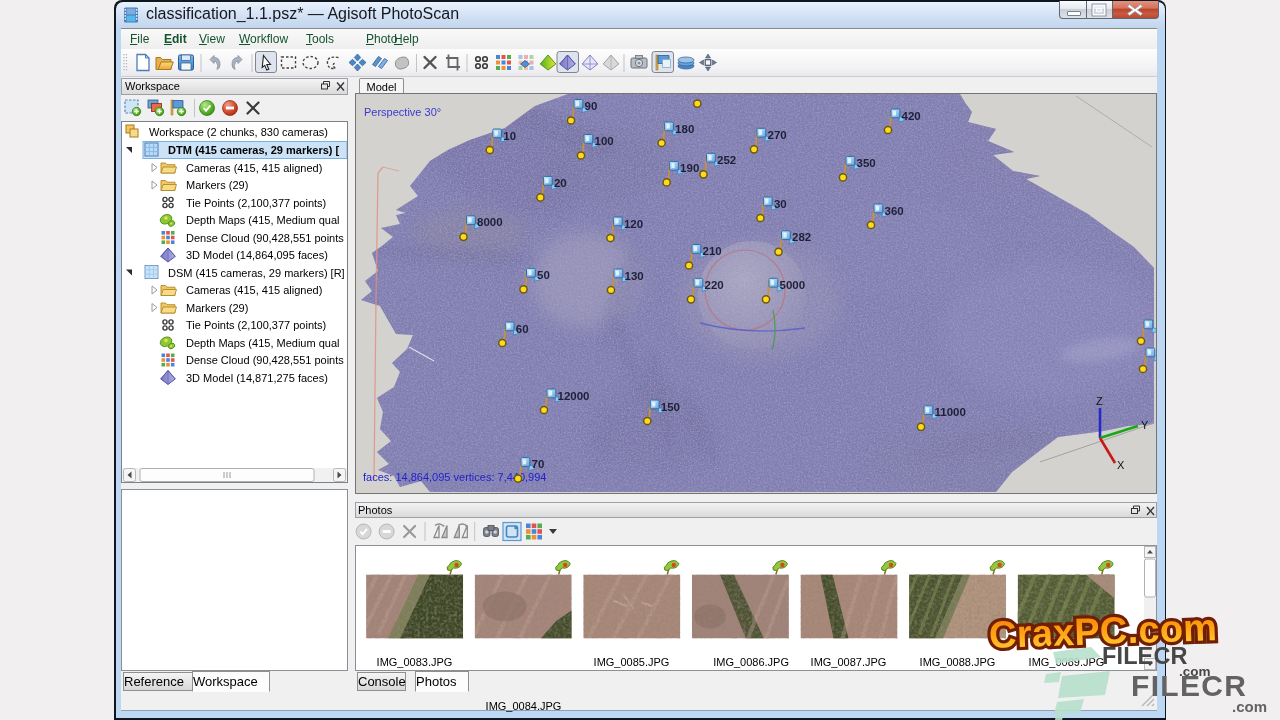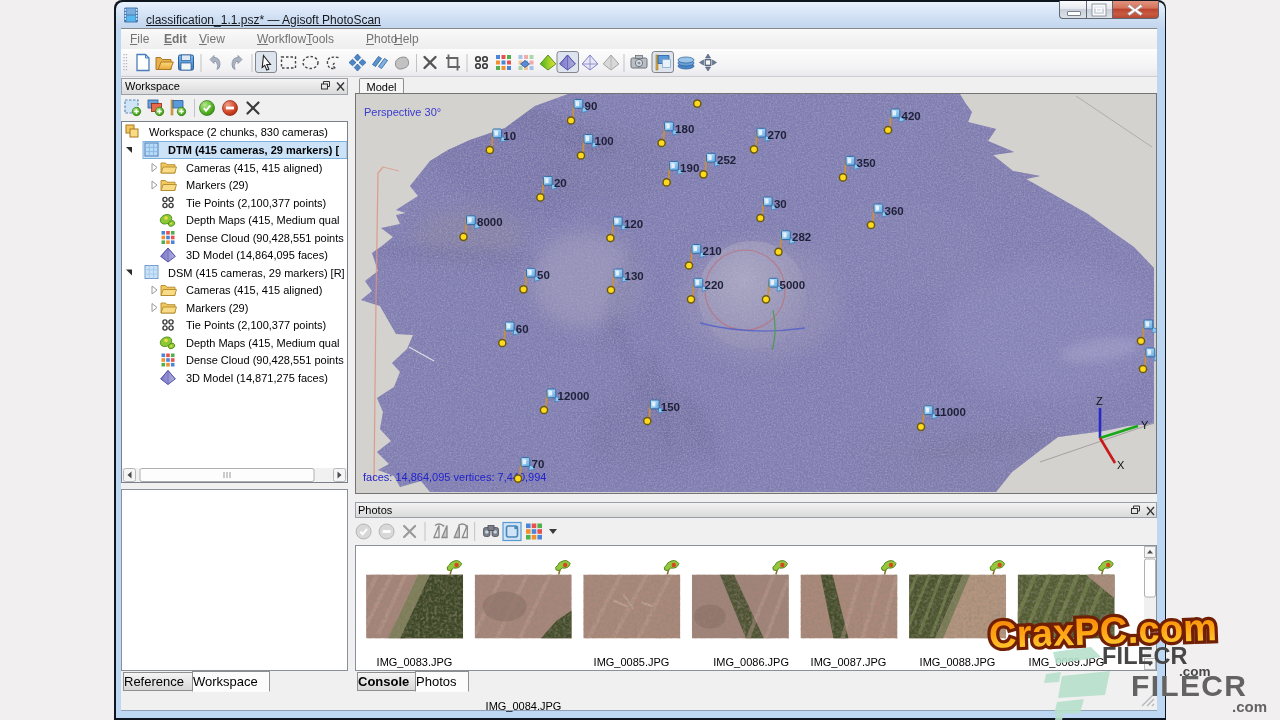--- a/index.html
+++ b/index.html
@@ -2,29 +2,29 @@
 <html><head><meta charset="utf-8">
 <style>
 html,body{margin:0;padding:0;width:1280px;height:720px;overflow:hidden;background:#f1efef;
 font-family:"Liberation Sans",sans-serif;}
 .abs{position:absolute;}
 #win-outer{left:114px;top:0;width:1052px;height:720px;background:#10161f;border-radius:8px 8px 0 0;}
 #win-frame{left:115.5px;top:1.5px;width:1049px;height:716px;border-radius:7px 7px 0 0;
 background:linear-gradient(#e9f2fc 0px,#dfeafa 6px,#cfdff3 16px,#c2d6ee 26px,#bdd6f2 28px,#bed7f3 100%);}
 #content{left:121px;top:28px;width:1036px;height:682px;background:#f0f0f0;}
 
-#titletxt{left:146px;top:13px;font-size:12px;color:#15181c;text-decoration:underline;}
+#titletxt{left:146px;top:5px;font-size:16px;color:#15181c;}
 
 .capbtn{top:0.5px;height:18.5px;box-sizing:border-box;border:1px solid #5f6874;border-top:none;}
 #btnmin{left:1058.5px;width:28px;border-radius:0 0 0 4px;background:linear-gradient(#fafbfc 0%,#e6eaef 45%,#c9d0d9 50%,#dde2e8 100%);}
 #btnmax{left:1086.5px;width:26px;border-left:none;background:linear-gradient(#fafbfc 0%,#e6eaef 45%,#c9d0d9 50%,#dde2e8 100%);}
 #btnclose{left:1112.5px;width:46px;border-left:none;border-radius:0 0 4px 0;background:linear-gradient(#e2937e 0%,#d4745c 40%,#bd4530 50%,#c85b40 75%,#b64834 100%);}
 
 #menubar{left:121px;top:28px;width:1036px;height:21px;background:linear-gradient(#f9f9f9,#eeeeee);border-top:1px solid #888;box-sizing:border-box;}
-.mitem{position:absolute;top:32px;font-size:12px;color:#737373;}
+.mitem{position:absolute;top:32px;font-size:12px;color:#14532d;}
 .mitem u{text-decoration:underline;}
 
 #toolbar{left:121px;top:49px;width:1036px;height:28px;background:linear-gradient(#fdfdfd,#f3f2f4 70%,#e9e8ec);border-bottom:1px solid #cdccd1;box-sizing:border-box;}
 
 #wsheader{left:121px;top:78px;width:227px;height:17px;background:linear-gradient(#f4f4f4,#dadada);border:1px solid #9a9fa8;box-sizing:border-box;}
 #wstools{left:121px;top:95px;width:227px;height:27px;}
 #tree{left:121px;top:121px;width:227px;height:362px;background:#fff;border:1px solid #7b818b;box-sizing:border-box;overflow:hidden;}
 #lowerpanel{left:121px;top:489px;width:227px;height:182px;background:#fff;border:1px solid #8a8f98;box-sizing:border-box;}
 #modeltab{left:359px;top:78px;width:45px;height:16px;background:#f6f6f6;border:1px solid #8f8f8f;border-bottom:none;border-radius:2px 2px 0 0;font-size:11px;text-align:center;line-height:16px;box-sizing:border-box;}
 #viewport{left:355px;top:93px;width:802px;height:401px;border:1px solid #747474;box-sizing:border-box;background:#d2d1cd;}
@@ -55,21 +55,21 @@
     <rect x="5.6" y="5.6" width="4.8" height="2.8" fill="none" stroke="#fafbfc" stroke-width="1.6"></rect>
   </svg>
 <svg class="abs" style="left:1126px;top:3px;" width="18" height="14" viewBox="0 0 18 14">
     <path d="M3.5 1.5 L9 6 L14.5 1.5 L16.5 3.5 L11.5 7 L16.5 10.5 L14.5 12.5 L9 8.5 L3.5 12.5 L1.5 10.5 L6.5 7 L1.5 3.5 Z" fill="#fff" stroke="#9aa0a8" stroke-width="0.8"></path>
   </svg>
 
 <div class="abs" id="menubar"></div>
 <div class="mitem" style="left:130px;"><u>F</u>ile</div>
 <div class="mitem" style="left:164px;font-weight:bold;"><u>E</u>dit</div>
 <div class="mitem" style="left:199px;"><u>V</u>iew</div>
-<div class="mitem" style="left:257px;"><u>W</u>orkflow</div>
+<div class="mitem" style="left:239px;"><u>W</u>orkflow</div>
 <div class="mitem" style="left:306px;"><u>T</u>ools</div>
 <div class="mitem" style="left:366px;"><u>P</u>hoto</div>
 <div class="mitem" style="left:394px;"><u>H</u>elp</div>
 
 <div class="abs" id="toolbar"></div>
 <svg class="abs" style="left:121px;top:49px;" width="1036" height="28" viewBox="0 0 1036 28">
 <defs>
 <linearGradient id="gblue" x1="0" y1="0" x2="0" y2="1">
         <stop offset="0" stop-color="#7db8e8"></stop>
         <stop offset="1" stop-color="#3a7ec2"></stop>
@@ -851,21 +851,21 @@
 <div class="thumblabel" style="left:366px;">IMG_0083.JPG</div>
 <div class="thumblabel" style="left:475px;margin-top:44px;">IMG_0084.JPG</div>
 <div class="thumblabel" style="left:583px;">IMG_0085.JPG</div>
 <div class="thumblabel" style="left:692px;text-align:right;">IMG_0086.JPG</div>
 <div class="thumblabel" style="left:800px;">IMG_0087.JPG</div>
 <div class="thumblabel" style="left:909px;text-align:center;">IMG_0088.JPG</div>
 <div class="thumblabel" style="left:1018px;">IMG_0089.JPG</div>
 
 <div class="btab" style="left:123px;width:70px;">Reference</div>
 <div class="btab btabactive" style="left:192px;width:78px;">Workspace</div>
-<div class="btab" style="left:357px;width:59px;font-weight:bold;">Console</div>
+<div class="btab" style="left:357px;width:49px;">Console</div>
 <div class="btab btabactive" style="left:415px;width:54px;">Photos</div>
 
 <svg class="abs" style="left:123px;top:7px;" width="16" height="16" viewBox="0 0 16 16">
 <rect x="1" y="0.5" width="14" height="15" rx="1.5" fill="#4a7ab2"></rect>
 <rect x="3.5" y="1.5" width="9" height="6" fill="#7aaede"></rect>
 <rect x="3.5" y="8.5" width="9" height="6" fill="#55b8ee"></rect>
 <g fill="#d8e8f4">
       <rect x="1.6" y="2" width="1.4" height="1.8"></rect>
       <rect x="1.6" y="5" width="1.4" height="1.8"></rect>
       <rect x="1.6" y="8" width="1.4" height="1.8"></rect>

